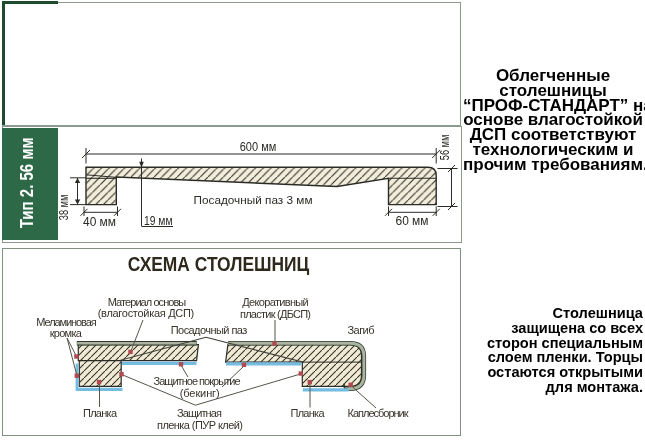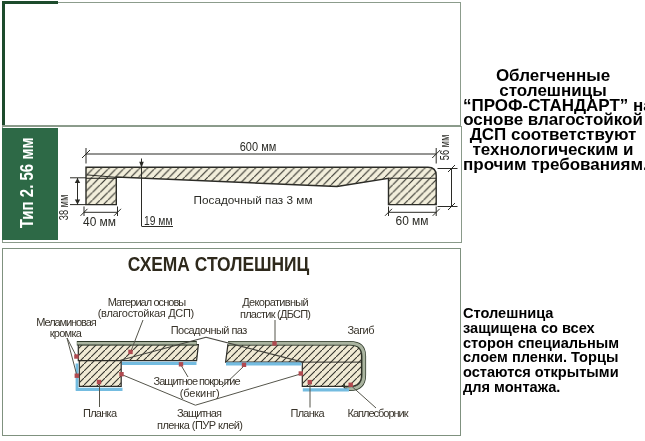--- a/index.html
+++ b/index.html
@@ -22,21 +22,21 @@
 <div class="abs" style="left:2px;top:128px;width:56px;height:112px;background:#2d6946;"></div>
 
 <div class="abs" style="left:-29.5px;top:176px;width:112px;height:16px;transform:rotate(-90deg) scaleX(0.79);transform-origin:center;color:#ffffff;font-weight:bold;font-size:19px;text-align:center;line-height:16px;white-space:nowrap;">Тип 2. 56 мм</div>
 
 <div class="abs" style="left:2px;top:248px;width:457px;height:185.5px;border:1.5px solid #7f917f;background:#ffffff;"></div>
 
 <div class="abs" style="left:0px;top:253px;width:437px;text-align:center;font-weight:bold;font-size:20px;color:#2e291c;transform:scaleX(0.87);transform-origin:218.5px 50%;">СХЕМА СТОЛЕШНИЦ</div>
 
 <div class="abs" style="left:463px;top:69px;width:180px;text-align:center;font-weight:bold;font-size:17px;line-height:14.8px;color:#000000;white-space:nowrap;">Облегченные<br>столешницы<br>“ПРОФ-СТАНДАРТ” на<br>основе влагостойкой<br>ДСП соответствуют<br>технологическим и<br>прочим требованиям.</div>
 
-<div class="abs" style="left:463px;top:306px;width:180px;text-align:left;font-weight:bold;font-size:14.6px;line-height:14.8px;color:#000000;white-space:nowrap;">Столешница<br>защищена со всех<br>сторон специальным<br>слоем пленки. Торцы<br>остаются открытыми<br>для монтажа.</div>
+<div class="abs" style="left:463px;top:306px;width:180px;text-align:right;font-weight:bold;font-size:14.6px;line-height:14.8px;color:#000000;white-space:nowrap;">Столешница<br>защищена со всех<br>сторон специальным<br>слоем пленки. Торцы<br>остаются открытыми<br>для монтажа.</div>
 
 <svg class="abs" style="left:0;top:0;" width="645" height="441" viewBox="0 0 645 441">
 <defs>
   <pattern id="hatch" width="7.7" height="7.7" patternUnits="userSpaceOnUse">
     <path d="M-1,8.7 L8.7,-1" stroke="#32322c" stroke-width="1.15" fill="none"></path>
   </pattern>
   <pattern id="hatch2" width="7" height="7" patternUnits="userSpaceOnUse">
     <path d="M-1,8 L8,-1" stroke="#32322c" stroke-width="1.1" fill="none"></path>
   </pattern>
 </defs>

